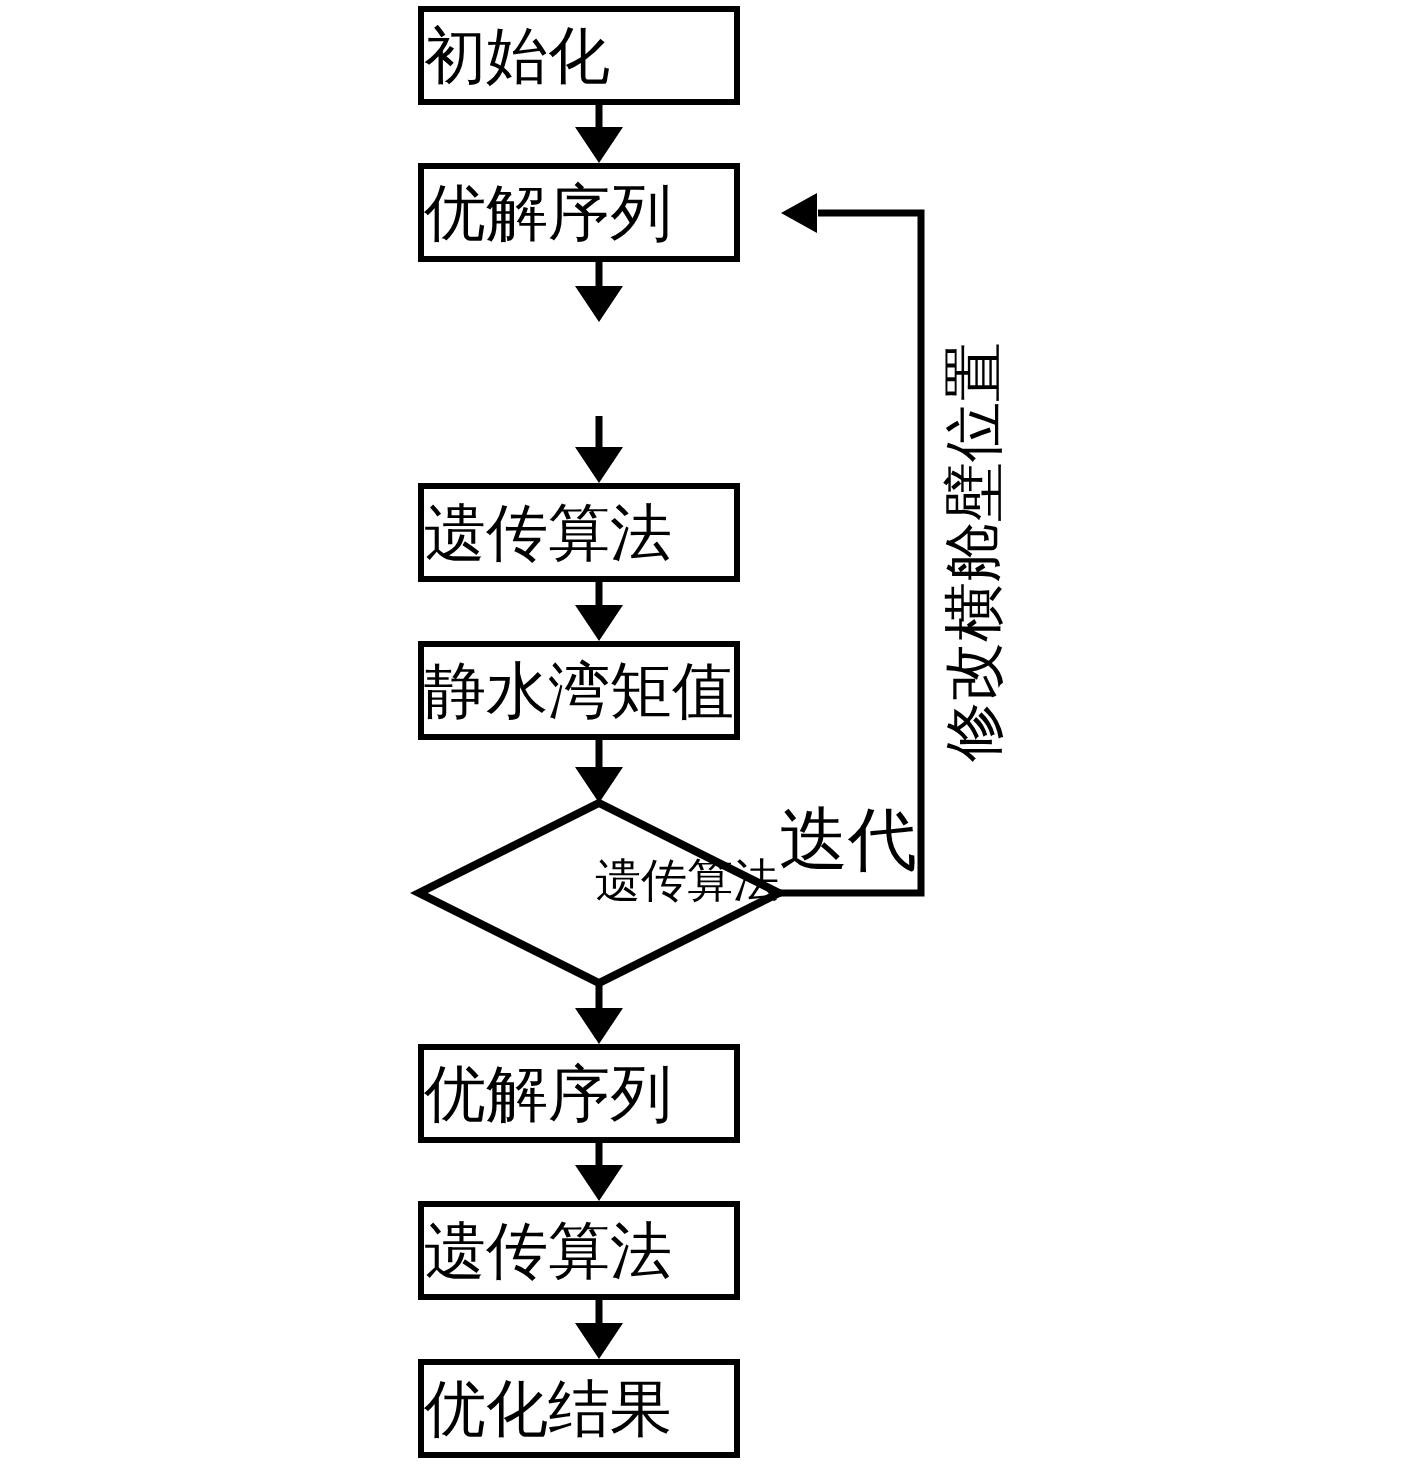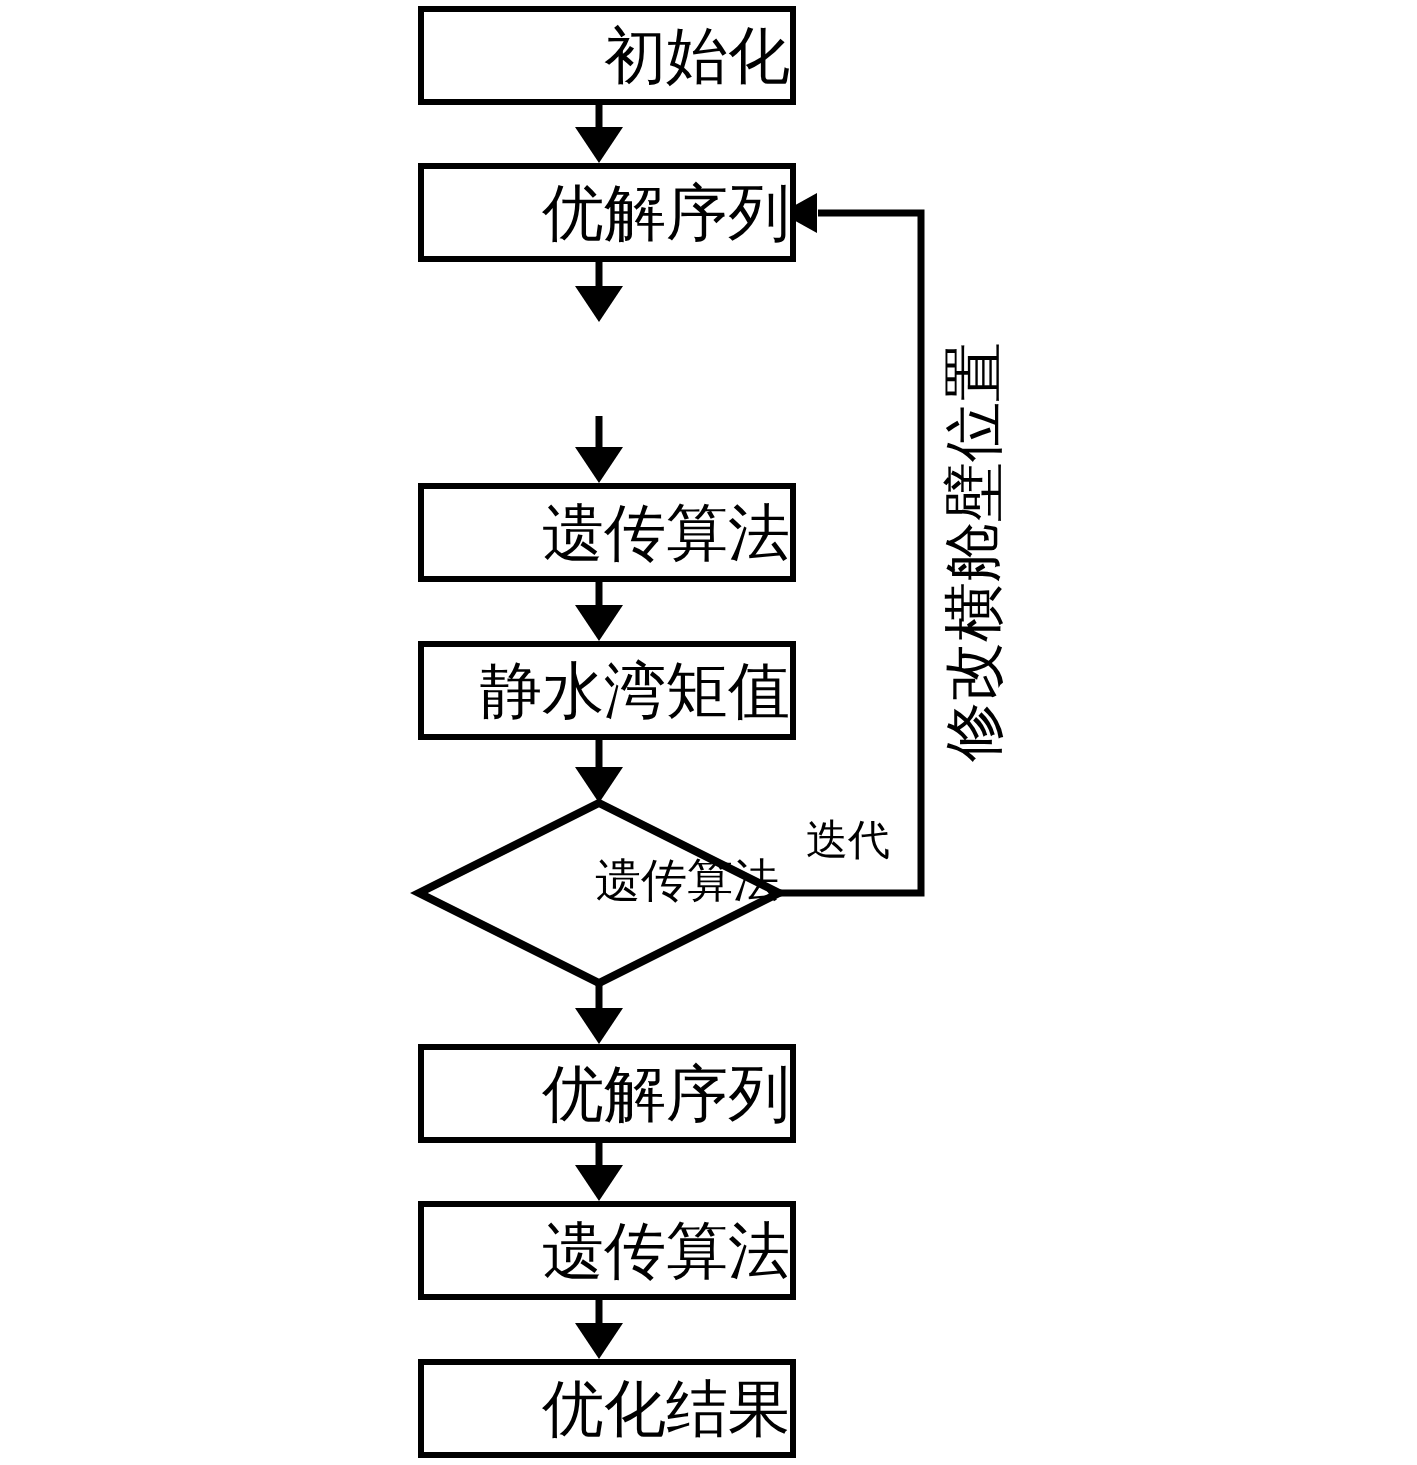--- a/index.html
+++ b/index.html
@@ -19,48 +19,48 @@
   .svg-layer {
     position: absolute;
     left: 0;
     top: 0;
     width: 1417px;
     height: 1465px;
   }
   .node {
     position: absolute;
     left: 418px;
-    width: 378px;
+    width: 322px;
     height: 99px;
     box-sizing: border-box;
     border: 6px solid #000000;
     background: #ffffff;
     display: flex;
     align-items: center;
-    justify-content: flex-end;
+    justify-content: flex-start;
     font-size: 62px;
     line-height: 1;
     white-space: nowrap;
   }
   .diamond-label {
     position: absolute;
     left: 419px;
     top: 858px;
     width: 360px;
     text-align: right;
     font-size: 46px;
     line-height: 1;
     white-space: nowrap;
   }
   .edge-label-iteration {
     position: absolute;
     left: 848px;
     top: 840px;
     transform: translate(-50%, -50%);
-    font-size: 42px;
+    font-size: 69px;
     line-height: 1;
     white-space: nowrap;
   }
   .edge-label-feedback {
     position: absolute;
     left: 974px;
     top: 552px;
     transform: translate(-50%, -50%) rotate(-90deg);
     transform-origin: center center;
     font-size: 60px;

